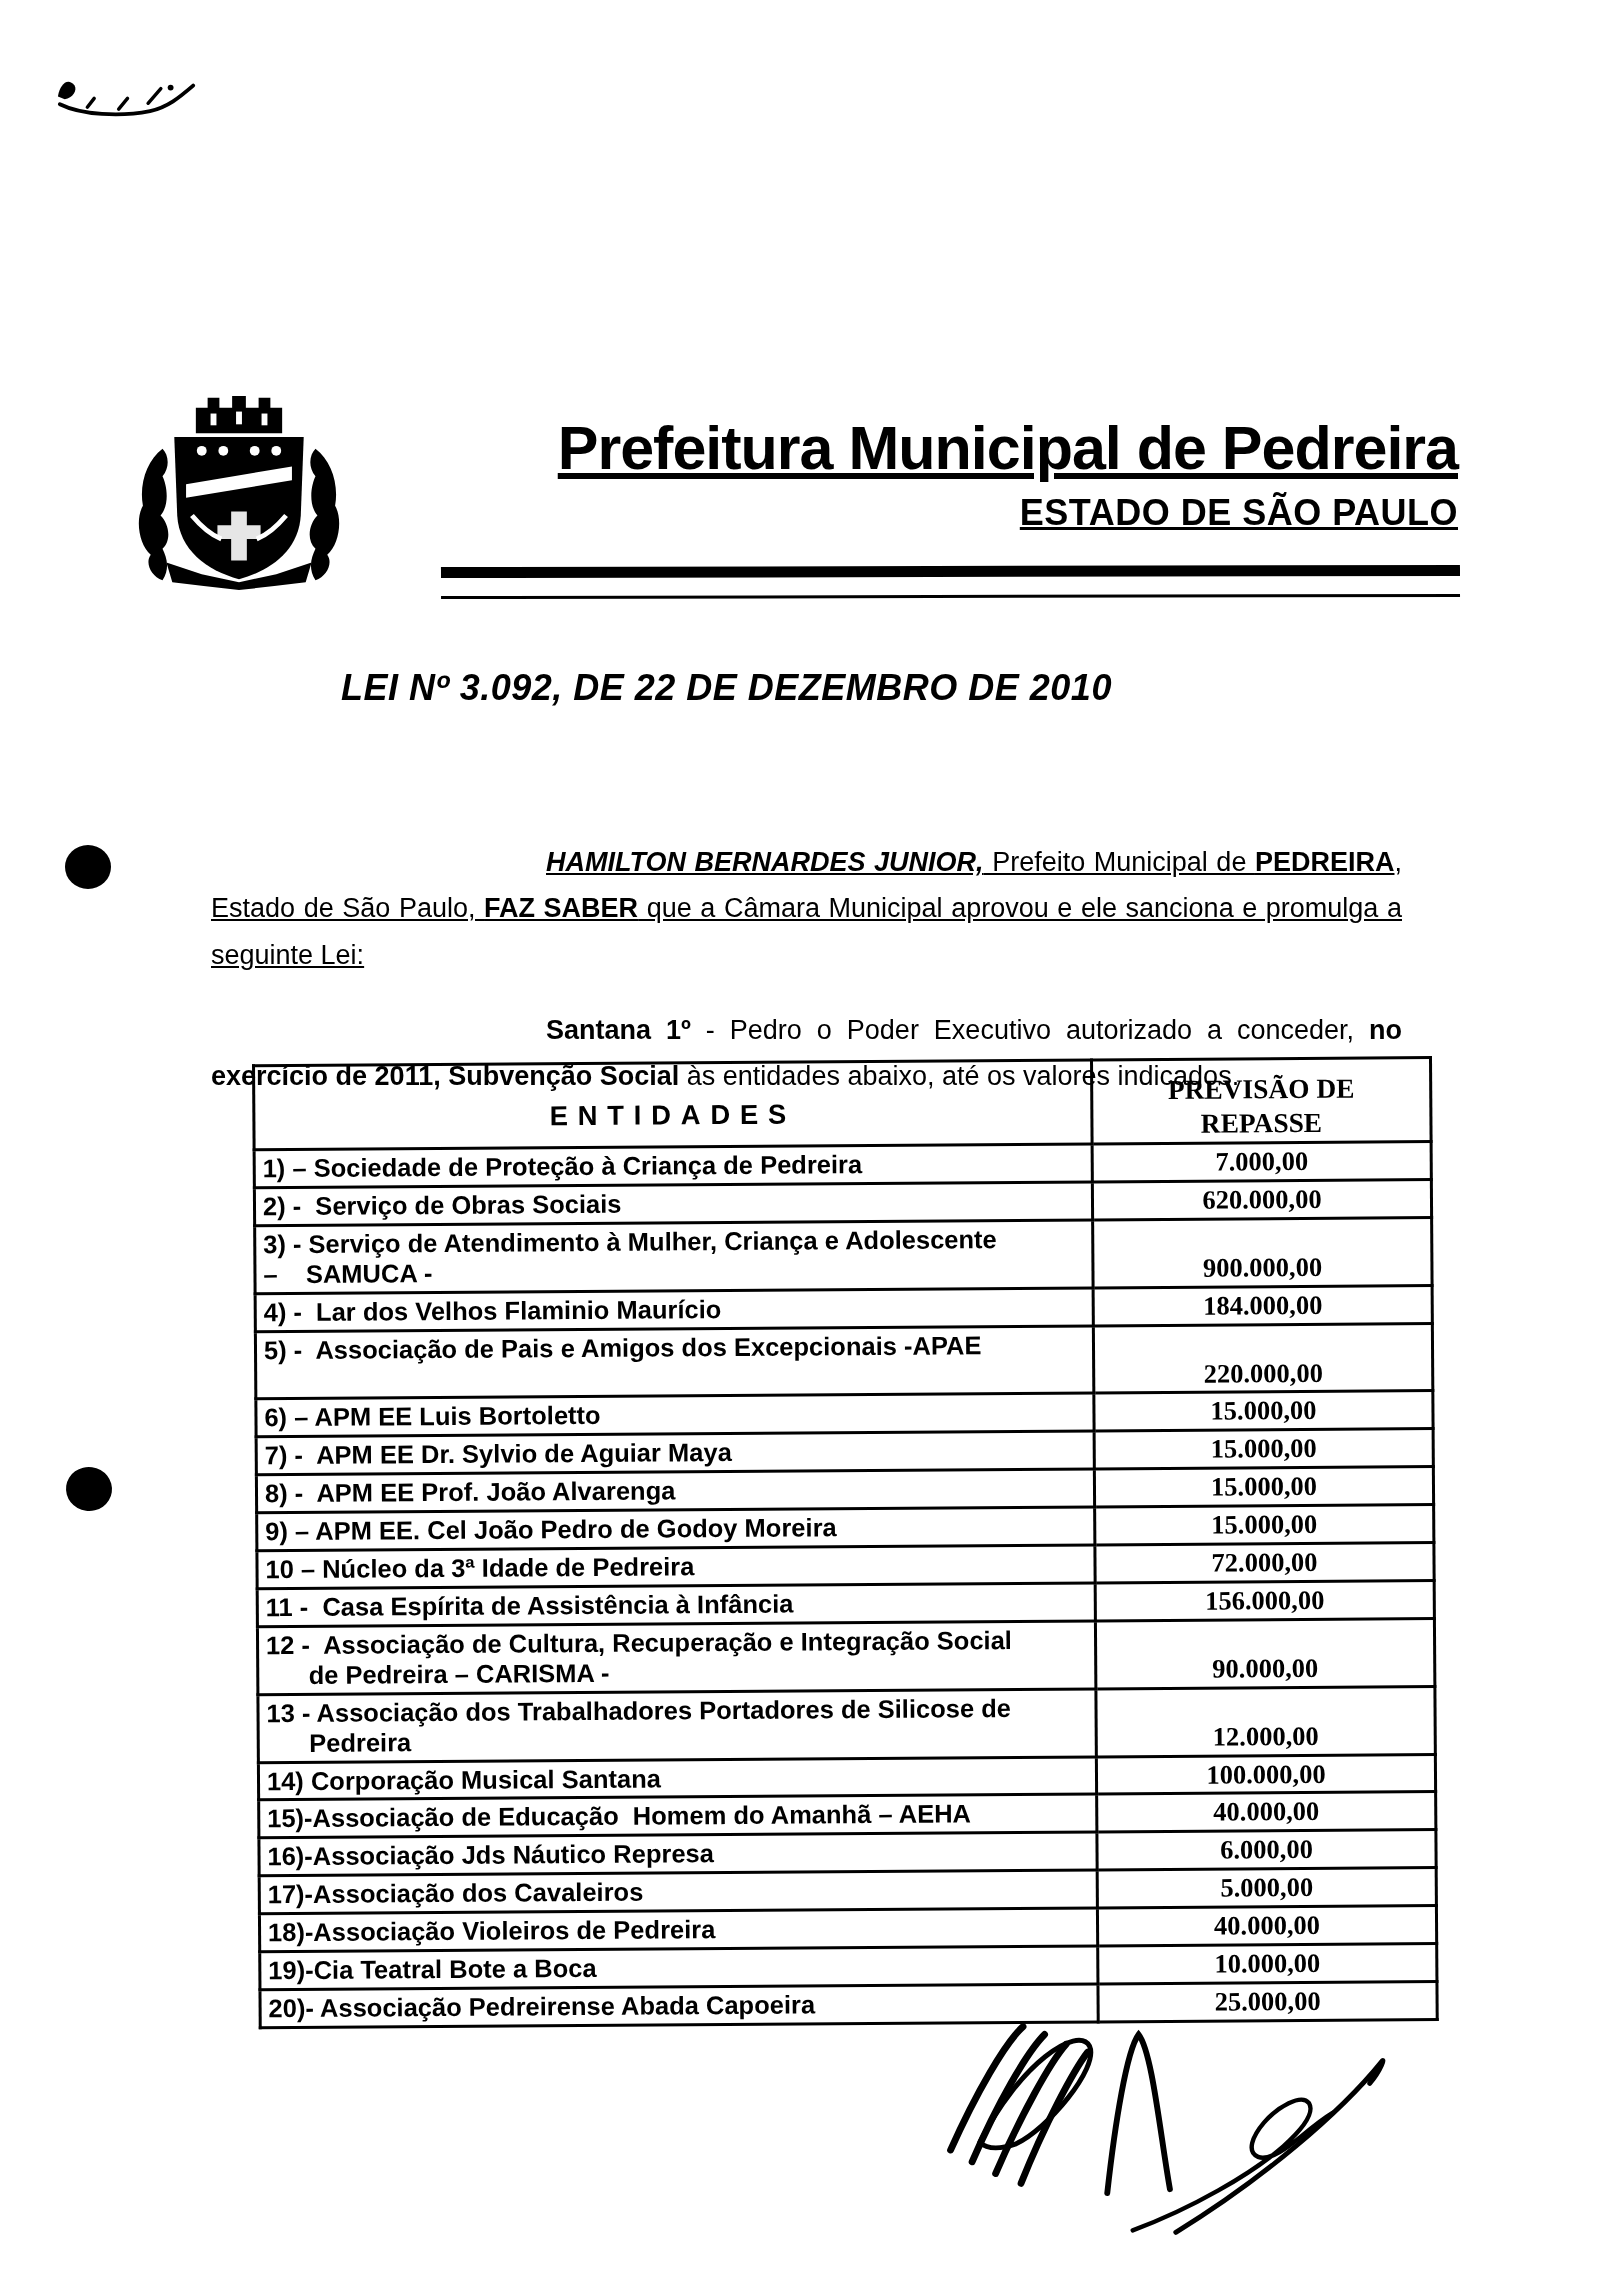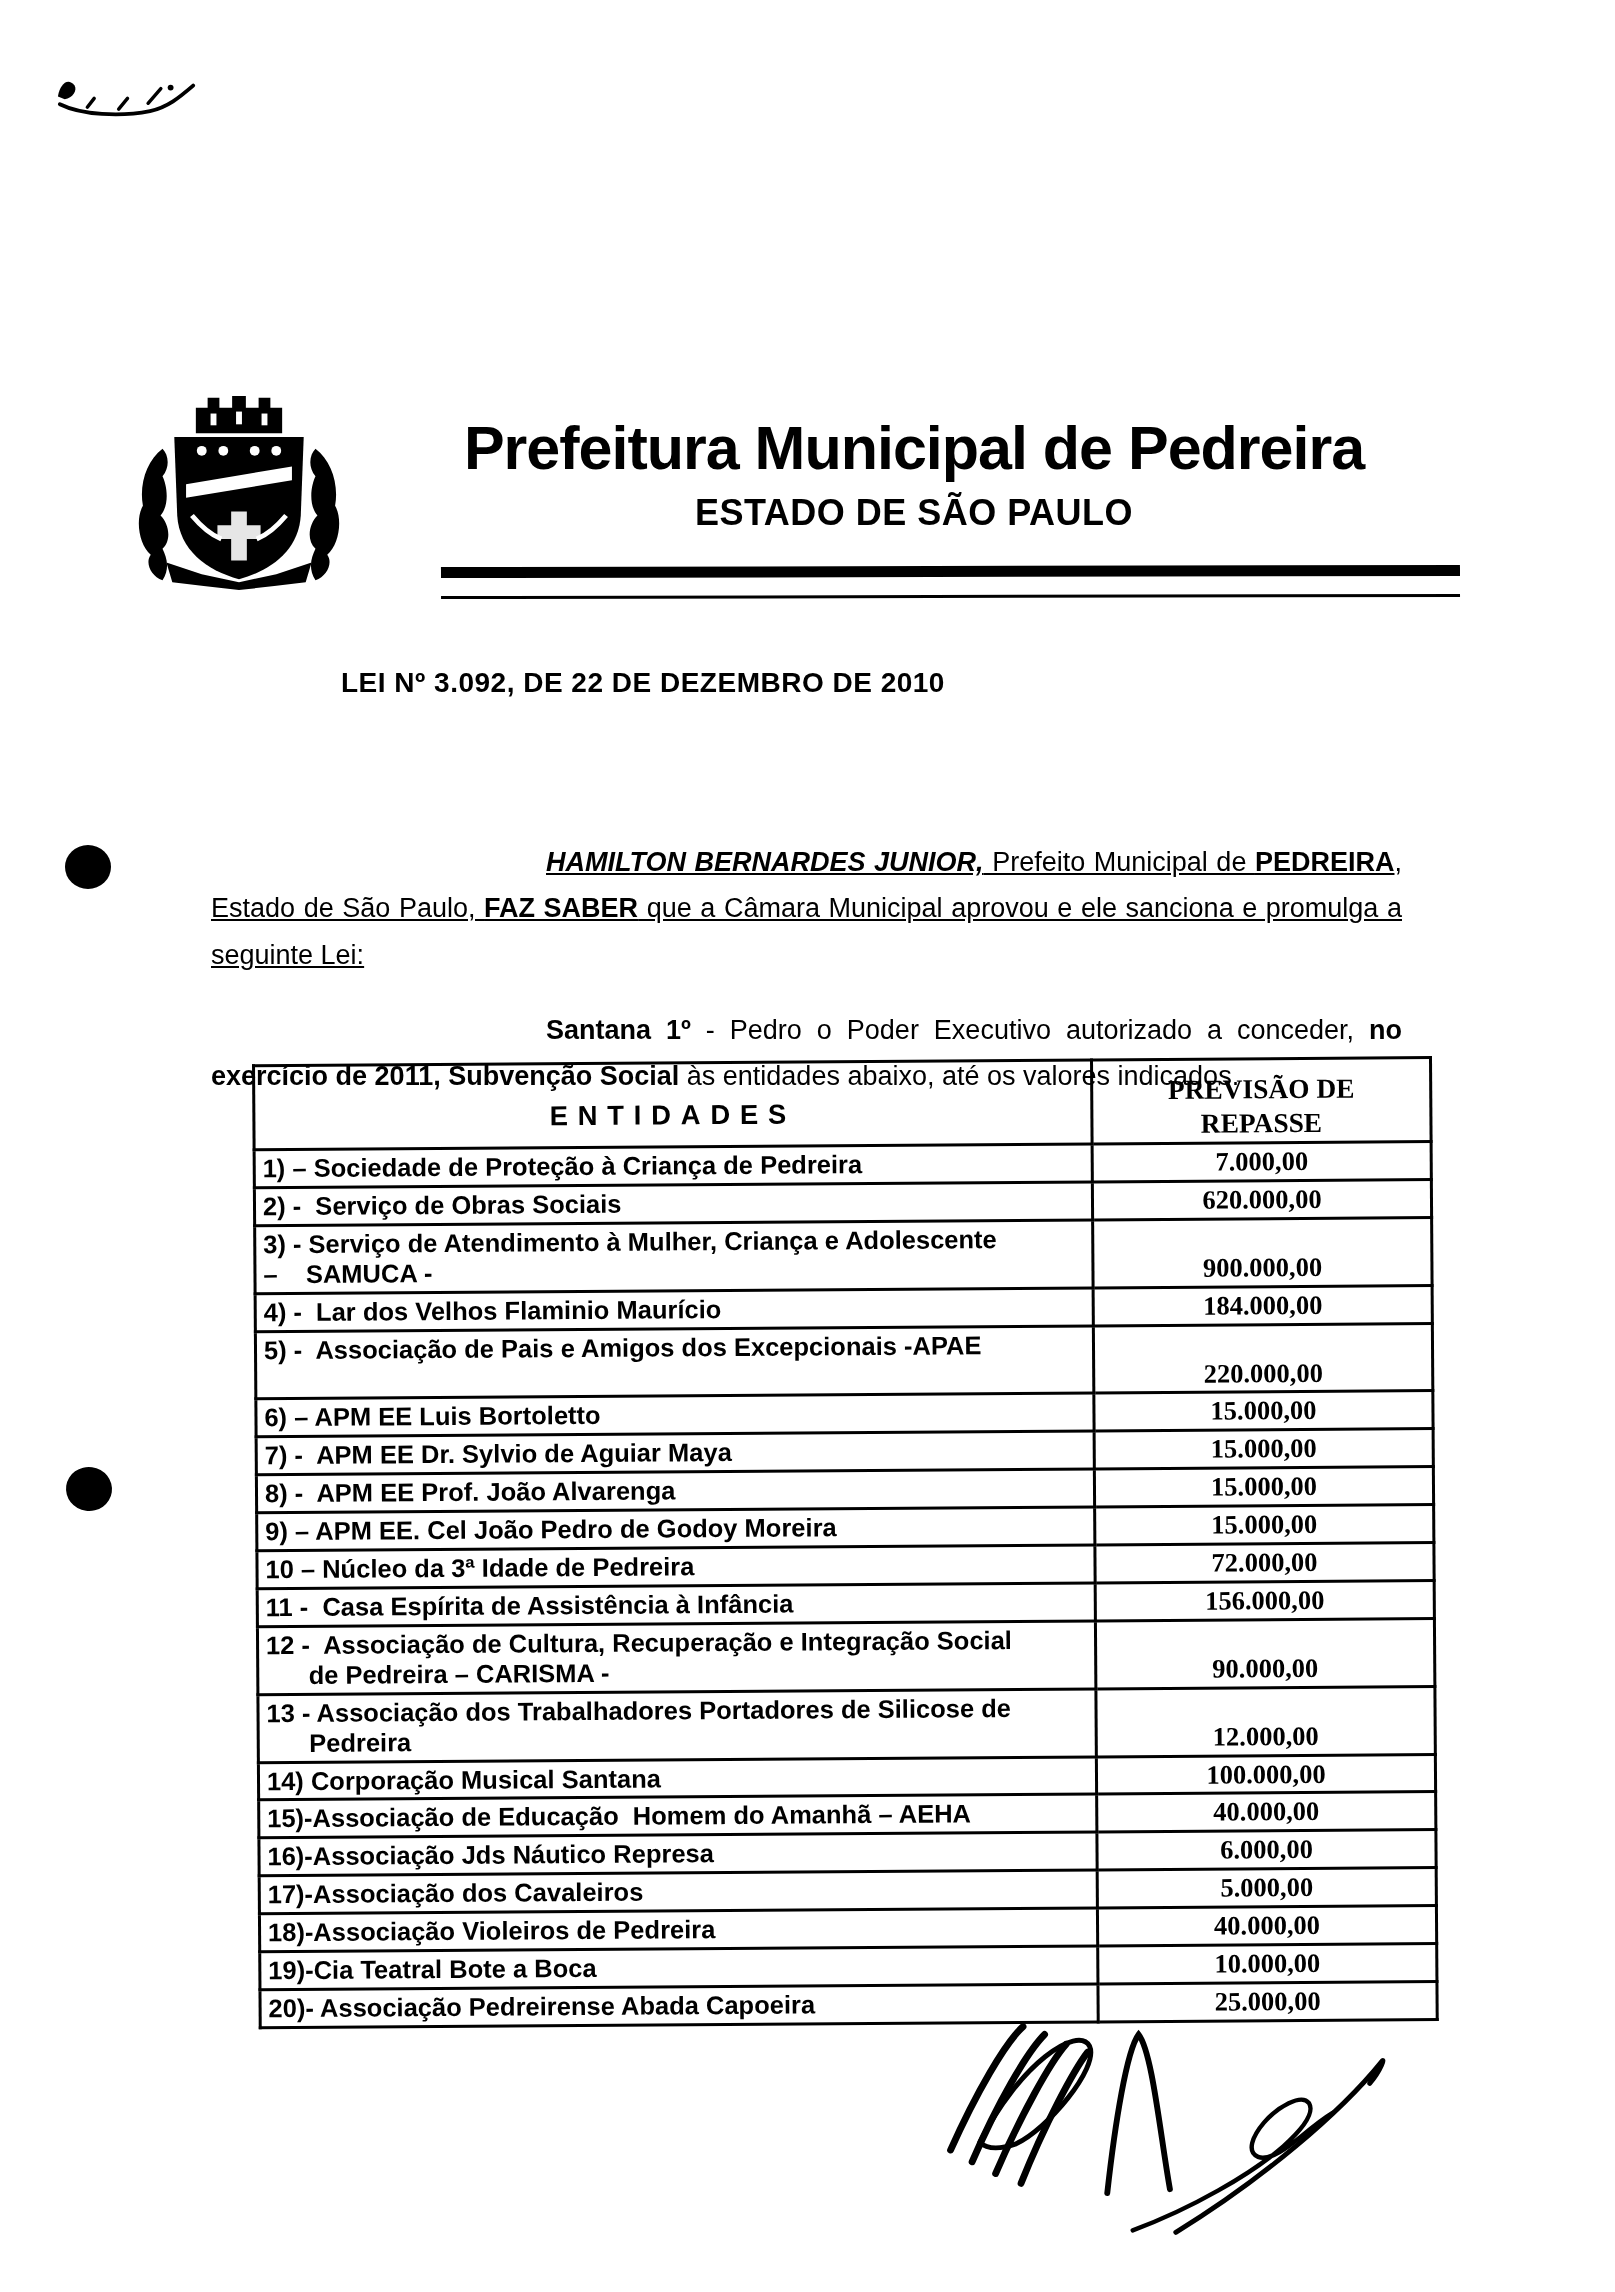--- a/index.html
+++ b/index.html
@@ -8,38 +8,38 @@
     width:1615px;height:2293px;
     background:#ffffff;
     color:#000;
     font-family:"Liberation Sans",sans-serif;
     overflow:hidden;
     margin:0 auto;
   }
   .abs{position:absolute;}
 
   
-  .letterhead-text{left:370px;top:416px;width:1088px;text-align:center;}
+  .letterhead-text{left:370px;top:416px;width:1088px;text-align:right;text-decoration:underline;}
   .lh-title{
     font-size:61px;font-weight:bold;letter-spacing:-1px;line-height:1.05;
     white-space:nowrap;
   }
   .lh-subtitle{
     font-size:36px;font-weight:bold;letter-spacing:0.5px;margin-top:12px;
   }
   .lh-rule{
     left:441px;top:566px;width:1019px;height:17.6px;
     border-top:11.8px solid #000;border-bottom:3.9px solid #000;
     transform:rotate(-0.12deg);
   }
 
   
   .law-title{
     left:341px;top:667px;width:980px;
-    font-size:28px;font-weight:bold;
+    font-size:36px;font-weight:bold;font-style:italic;
     letter-spacing:0.5px;white-space:nowrap;
   }
   .epigraph{
     left:610px;top:743px;width:790px;
     font-size:23px;font-weight:bold;font-style:italic;
     line-height:1.5;text-align:justify;
   }
 
   
   .para{

